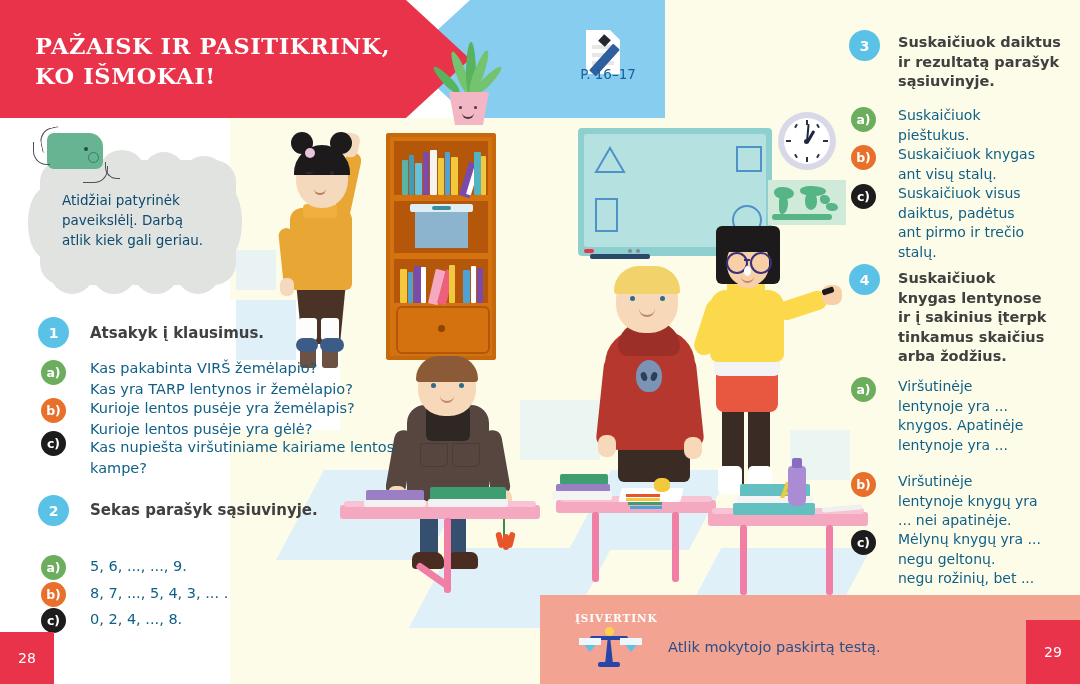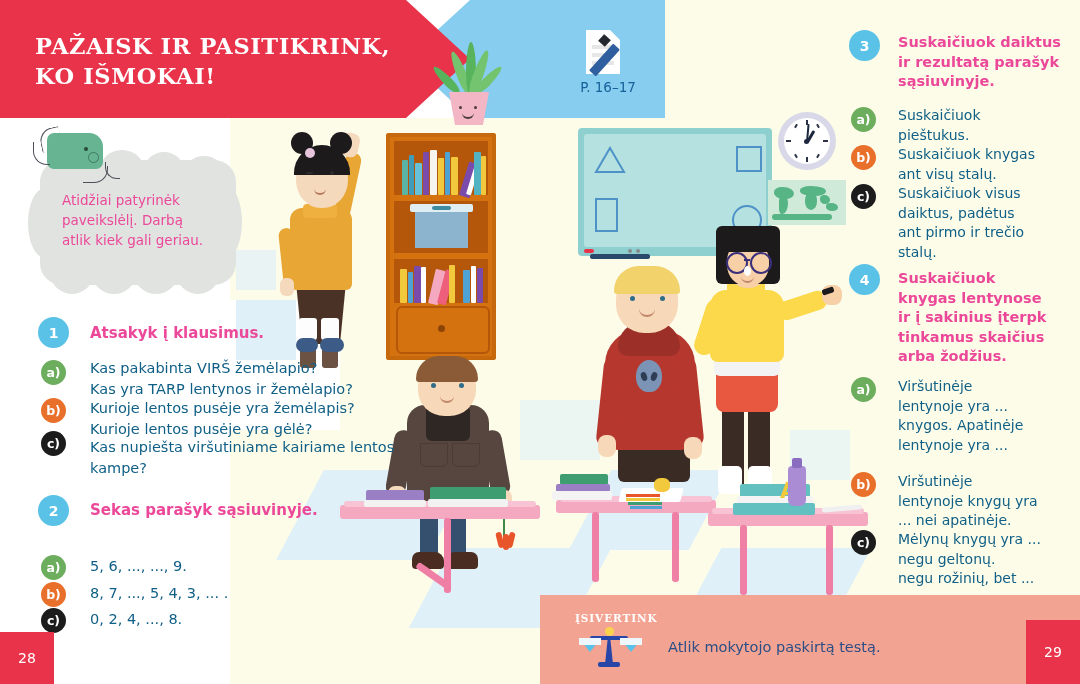--- a/index.html
+++ b/index.html
@@ -28,49 +28,49 @@
 
   
   .floor{position:absolute;left:230px;top:430px;width:640px;height:254px;background:#fdfce9;}
   .tile{position:absolute;background:#dff0f8;}
 
   
   .bubble{position:absolute;left:40px;top:160px;width:196px;height:125px;
      background:#e1e3e0;border-radius:22px;}
   .bubble:before,.bubble:after{content:"";position:absolute;background:#e1e3e0;}
   .bub-dots{position:absolute;background:#e1e3e0;border-radius:50%;}
-  .bubble-text{position:absolute;left:62px;top:190px;width:170px;color:#ec4899;
+  .bubble-text{position:absolute;left:62px;top:190px;width:170px;color:#0c4a6e;
      font-size:13.5px;line-height:20px;}
   .tag{position:absolute;left:47px;top:133px;width:56px;height:36px;background:#66b491;
      border-radius:7px 14px 7px 7px;}
   .tag-eye{position:absolute;width:4px;height:4px;border-radius:50%;background:#2b4a3c;}
 
   
   .num-badge{position:absolute;width:31px;height:31px;border-radius:50%;background:#5bc2e7;
      color:#ffffff;font-size:14px;font-weight:bold;display:flex;align-items:center;justify-content:center;}
   .ltr{position:absolute;width:25px;height:25px;border-radius:50%;
      color:#ffffff;font-size:12.5px;font-weight:bold;display:flex;align-items:center;justify-content:center;}
   .ltr.a{background:#6cae5e;}
   .ltr.b{background:#e8702a;}
   .ltr.c{background:#1c1c1c;}
 
-  .q-head{position:absolute;color:#ec4899;font-size:15px;font-weight:bold;line-height:21px;}
+  .q-head{position:absolute;color:#404040;font-size:15px;font-weight:bold;line-height:21px;}
   .q-body{position:absolute;color:#0f5f86;font-size:14.5px;line-height:20.5px;}
   .q-body.right{font-size:14px;line-height:19.5px;}
   .q-head.right{font-size:14.5px;line-height:19.5px;}
 
   
   .doc-icon{position:absolute;left:586px;top:30px;width:40px;height:48px;}
   .doc-paper{position:absolute;left:0;top:0;width:34px;height:44px;background:#ffffff;
      clip-path:polygon(0 0,24px 0,34px 10px,34px 44px,0 44px);}
   .doc-line{position:absolute;left:6px;width:22px;height:4px;background:#e7e7e7;}
   .doc-pencil{position:absolute;left:14px;top:12px;width:9px;height:36px;background:#2f5f9e;
      transform:rotate(42deg);border-radius:1px;}
   .doc-cap{position:absolute;left:14px;top:6px;width:9px;height:9px;background:#23272e;transform:rotate(42deg);}
-  .doc-label{position:absolute;left:563px;top:79px;width:90px;text-align:center;color:#17619a;font-size:13.5px;}
+  .doc-label{position:absolute;left:563px;top:66px;width:90px;text-align:center;color:#17619a;font-size:13.5px;}
 
   
   .pot{position:absolute;left:449px;top:92px;width:40px;height:33px;background:#f3b6c4;
      clip-path:polygon(0 0,40px 0,34px 33px,6px 33px);border-radius:0 0 6px 6px;}
   .leaf{position:absolute;background:#6cbf6a;border-radius:50% 50% 50% 50%/60% 60% 40% 40%;}
 
   
   .shelf{position:absolute;left:386px;top:133px;width:110px;height:227px;background:#d4720f;
      border-radius:3px;box-shadow:inset 0 0 0 4px #c6680c;}
   .shelf-in{position:absolute;background:#b4570a;}

